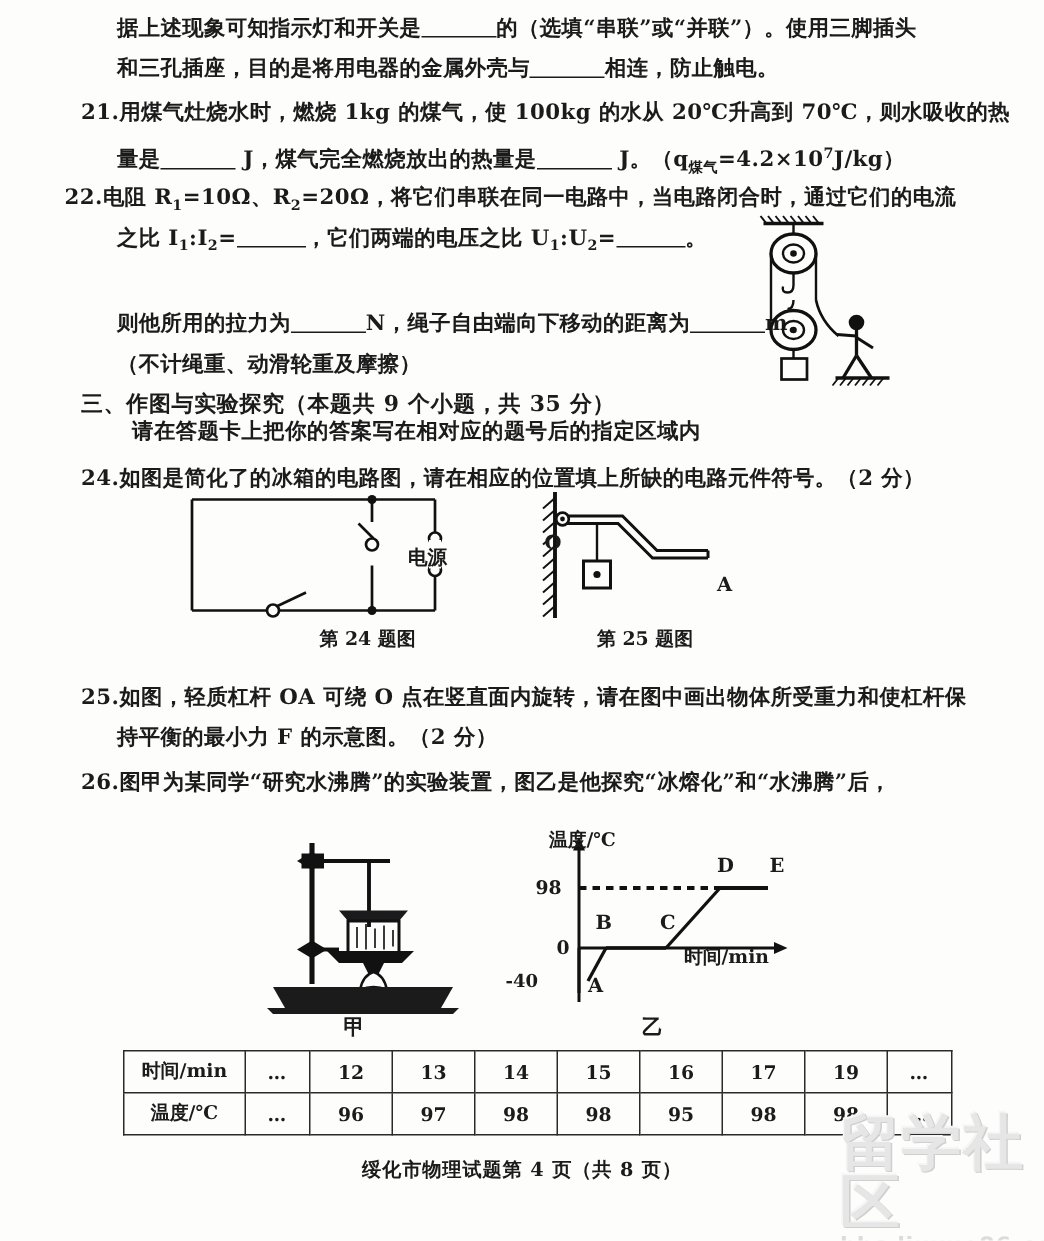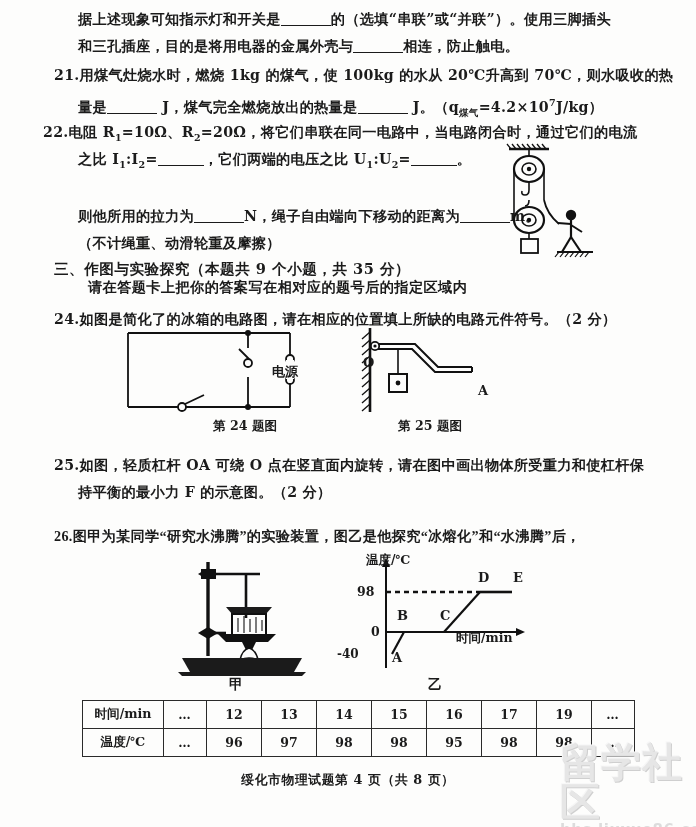--- a/index.html
+++ b/index.html
@@ -274,21 +274,21 @@
   <div class="figlabel" style="left:478px;top:383px;font-size:13px;">A</div>
   <div class="caption" style="left:398px;top:418px;">第 25 题图</div>
 
   <div class="q" style="left:54px;top:452px;">
     <span class="qnum">25.</span><span>如图，轻质杠杆 OA 可绕 O 点在竖直面内旋转，请在图中画出物体所受重力和使杠杆保</span>
   </div>
   <div class="q" style="left:78px;top:479px;">
     <span>持平衡的最小力 F 的示意图。（2 分）</span>
   </div>
 
-  <div class="q" style="left:54px;top:523px;font-family:Liberation Serif, serif;">
+  <div class="q" style="left:54px;top:509px;">
     <span class="qnum">26.</span><span>图甲为某同学“研究水沸腾”的实验装置，图乙是他探究“冰熔化”和“水沸腾”后，</span>
   </div>
 
   <div class="fig" style="left:168px;top:556px;">
     <svg width="160" height="120" viewBox="0 0 160 120">
 
       <line x1="40" y1="6" x2="40" y2="100" stroke="#111" stroke-width="3.4"></line>
 
       <line x1="40" y1="18" x2="92" y2="18" stroke="#111" stroke-width="2.6"></line>
       <rect x="33" y="13" width="15" height="10" fill="#111"></rect>

